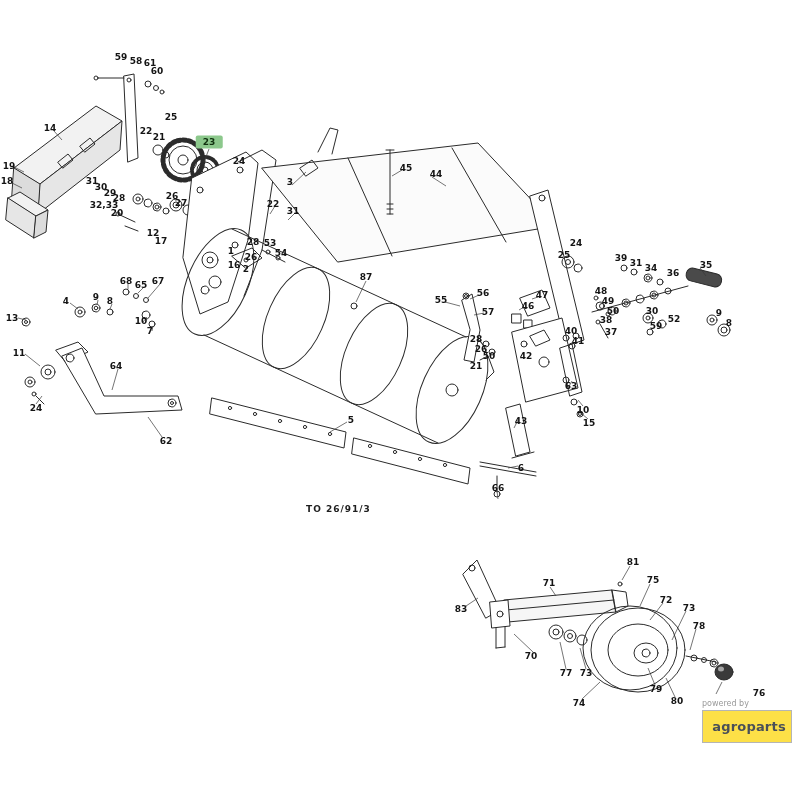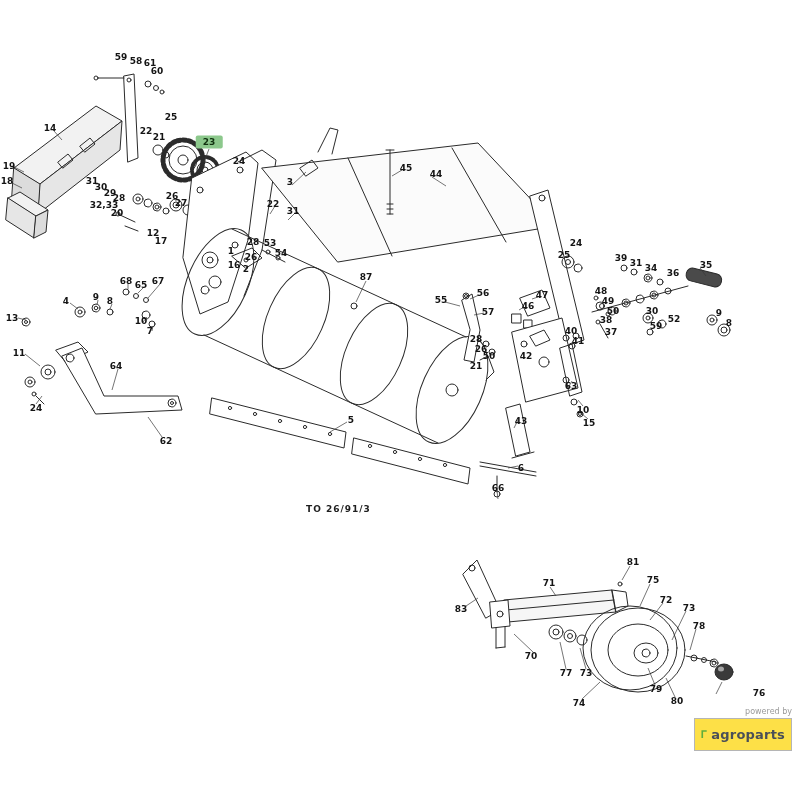--- a/index.html
+++ b/index.html
@@ -18,21 +18,21 @@
     line-height:1;cursor:pointer;
   }
   .part-label.hl{
     background:#8cc88c;color:#10310f;padding:2px 7px;border-radius:2px;
   }
   #drawing-number{
     position:absolute;left:306px;top:504px;
     font-size:9px;font-weight:bold;color:#1e1e1e;letter-spacing:1px;
   }
   #branding{
-    position:absolute;right:8px;top:699px;width:98px;text-align:right;margin-top:8px;
+    position:absolute;right:8px;top:699px;width:90px;text-align:left;
   }
   .powered-by{font-size:8px;color:#9a9a9a;display:block;margin-bottom:2px;}
   .brand-box{
     border:1px solid #b5b5b5;background:#fde047;
     display:flex;align-items:center;justify-content:center;gap:4px;
     padding:8px 6px;
   }
   .brand-text{font-size:13px;font-weight:bold;color:#4a4f58;letter-spacing:0.2px;}
 </style>
 </head>

